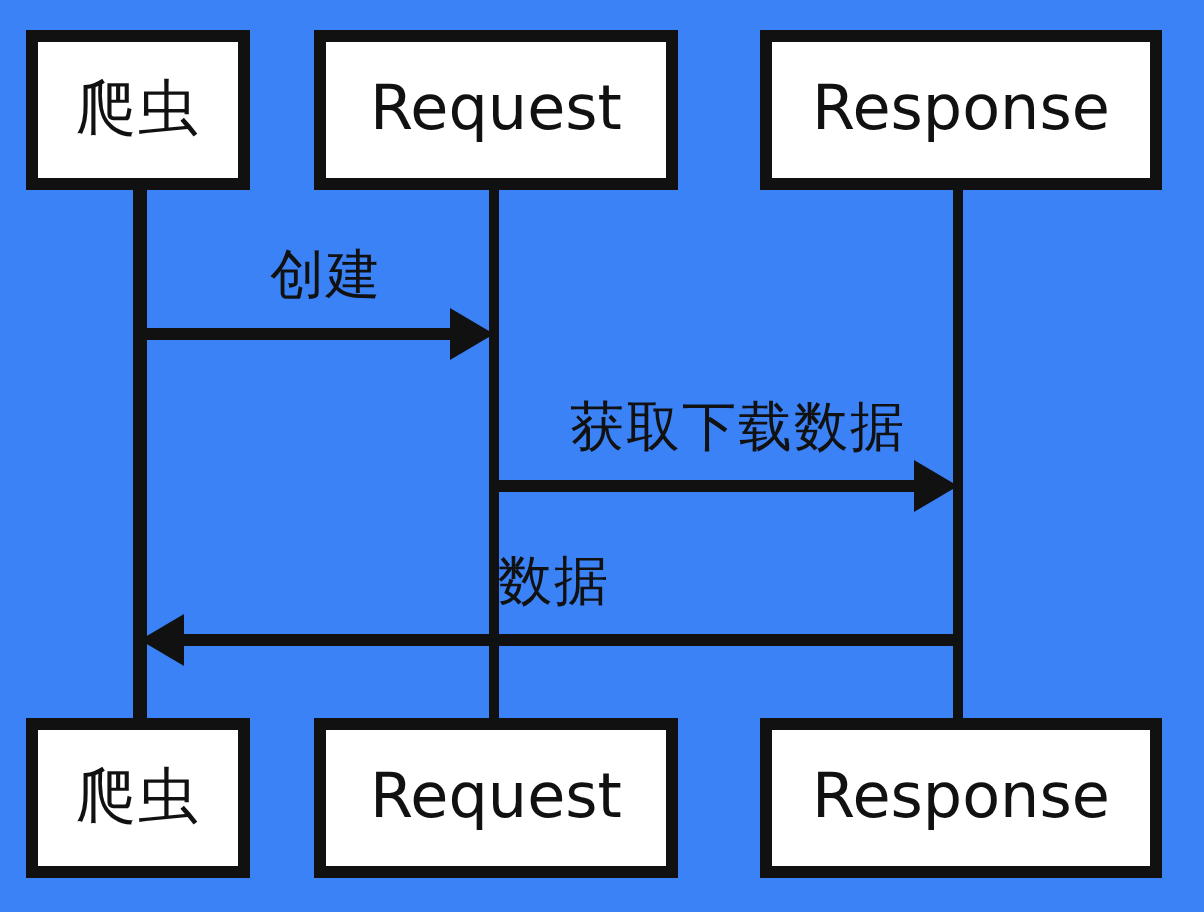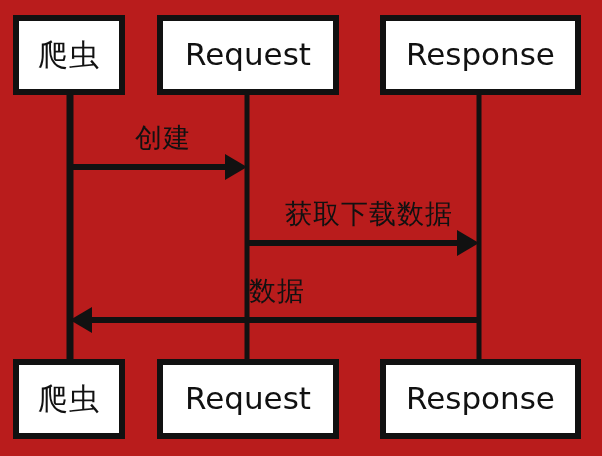--- a/index.html
+++ b/index.html
@@ -10,21 +10,21 @@
   body {
     width: 602px;
     height: 456px;
     font-family: "DejaVu Sans", "Liberation Sans", sans-serif;
     overflow: hidden;
   }
   #diagram-root {
     position: relative;
     width: 602px;
     height: 456px;
-    background: #b91c1c;
+    background: #3b82f6;
   }
   svg#seq-svg {
     display: block;
     width: 602px;
     height: 456px;
   }
   .node-box {
     fill: #ffffff;
     stroke: #111111;
   }

